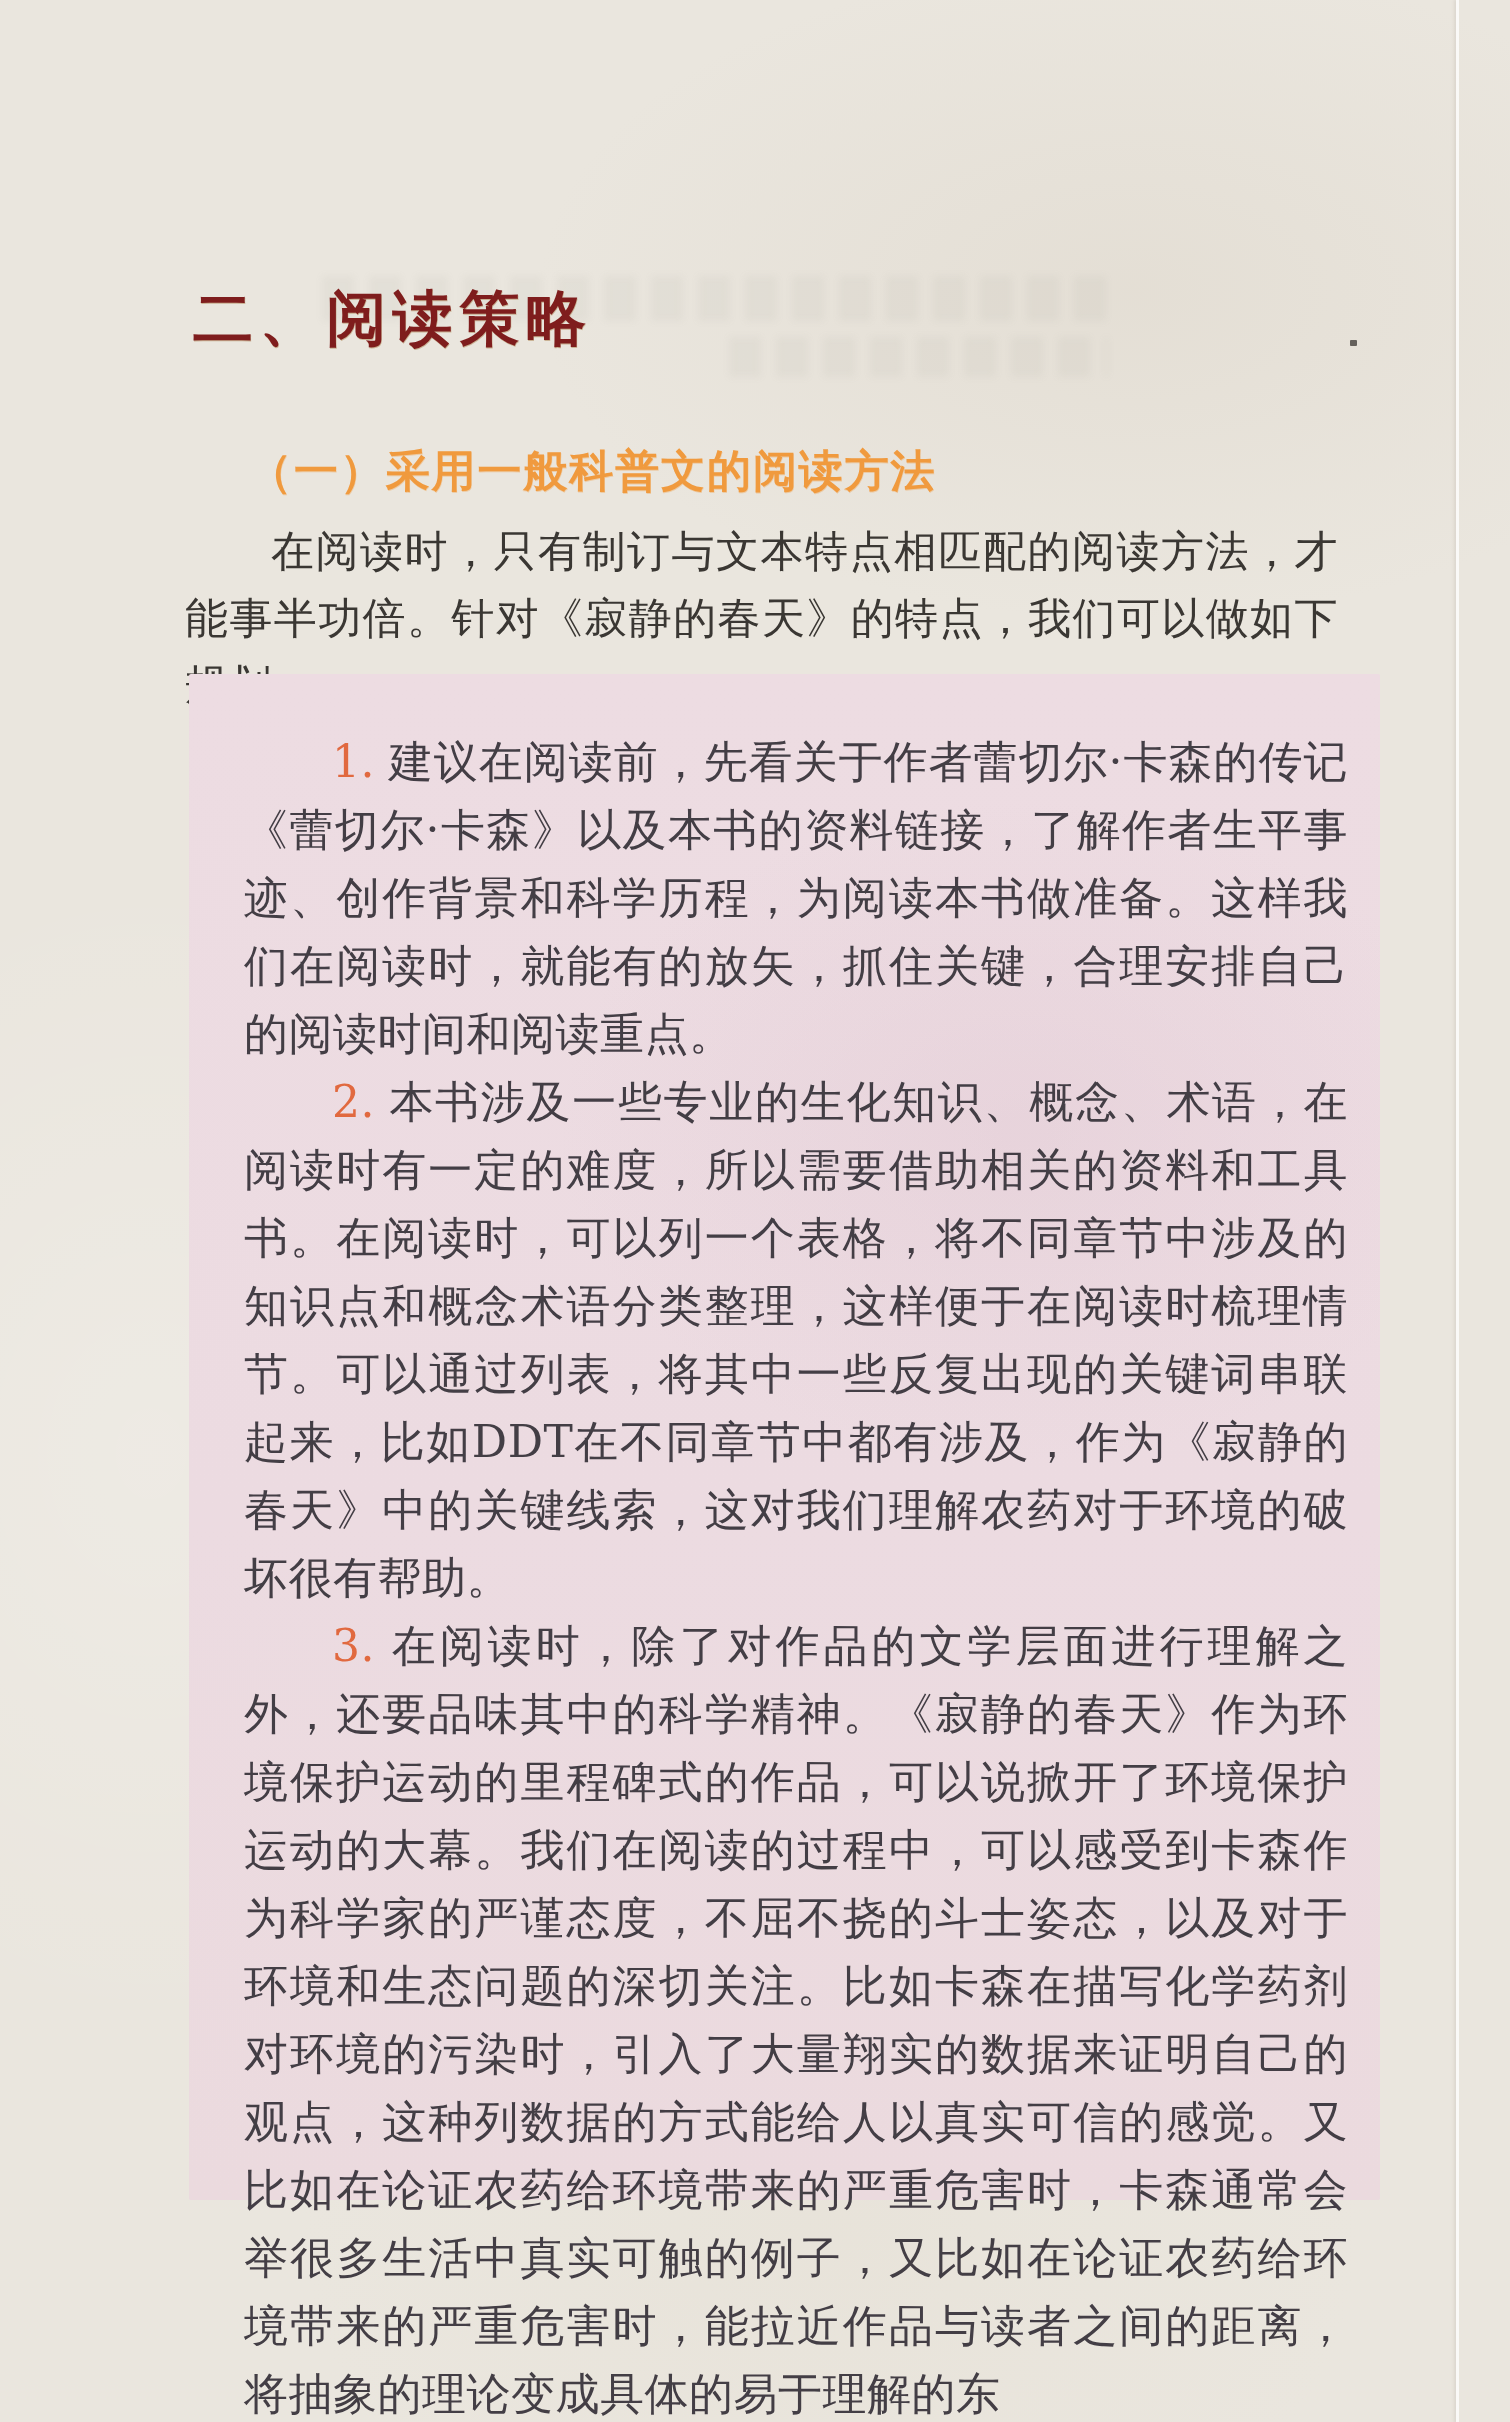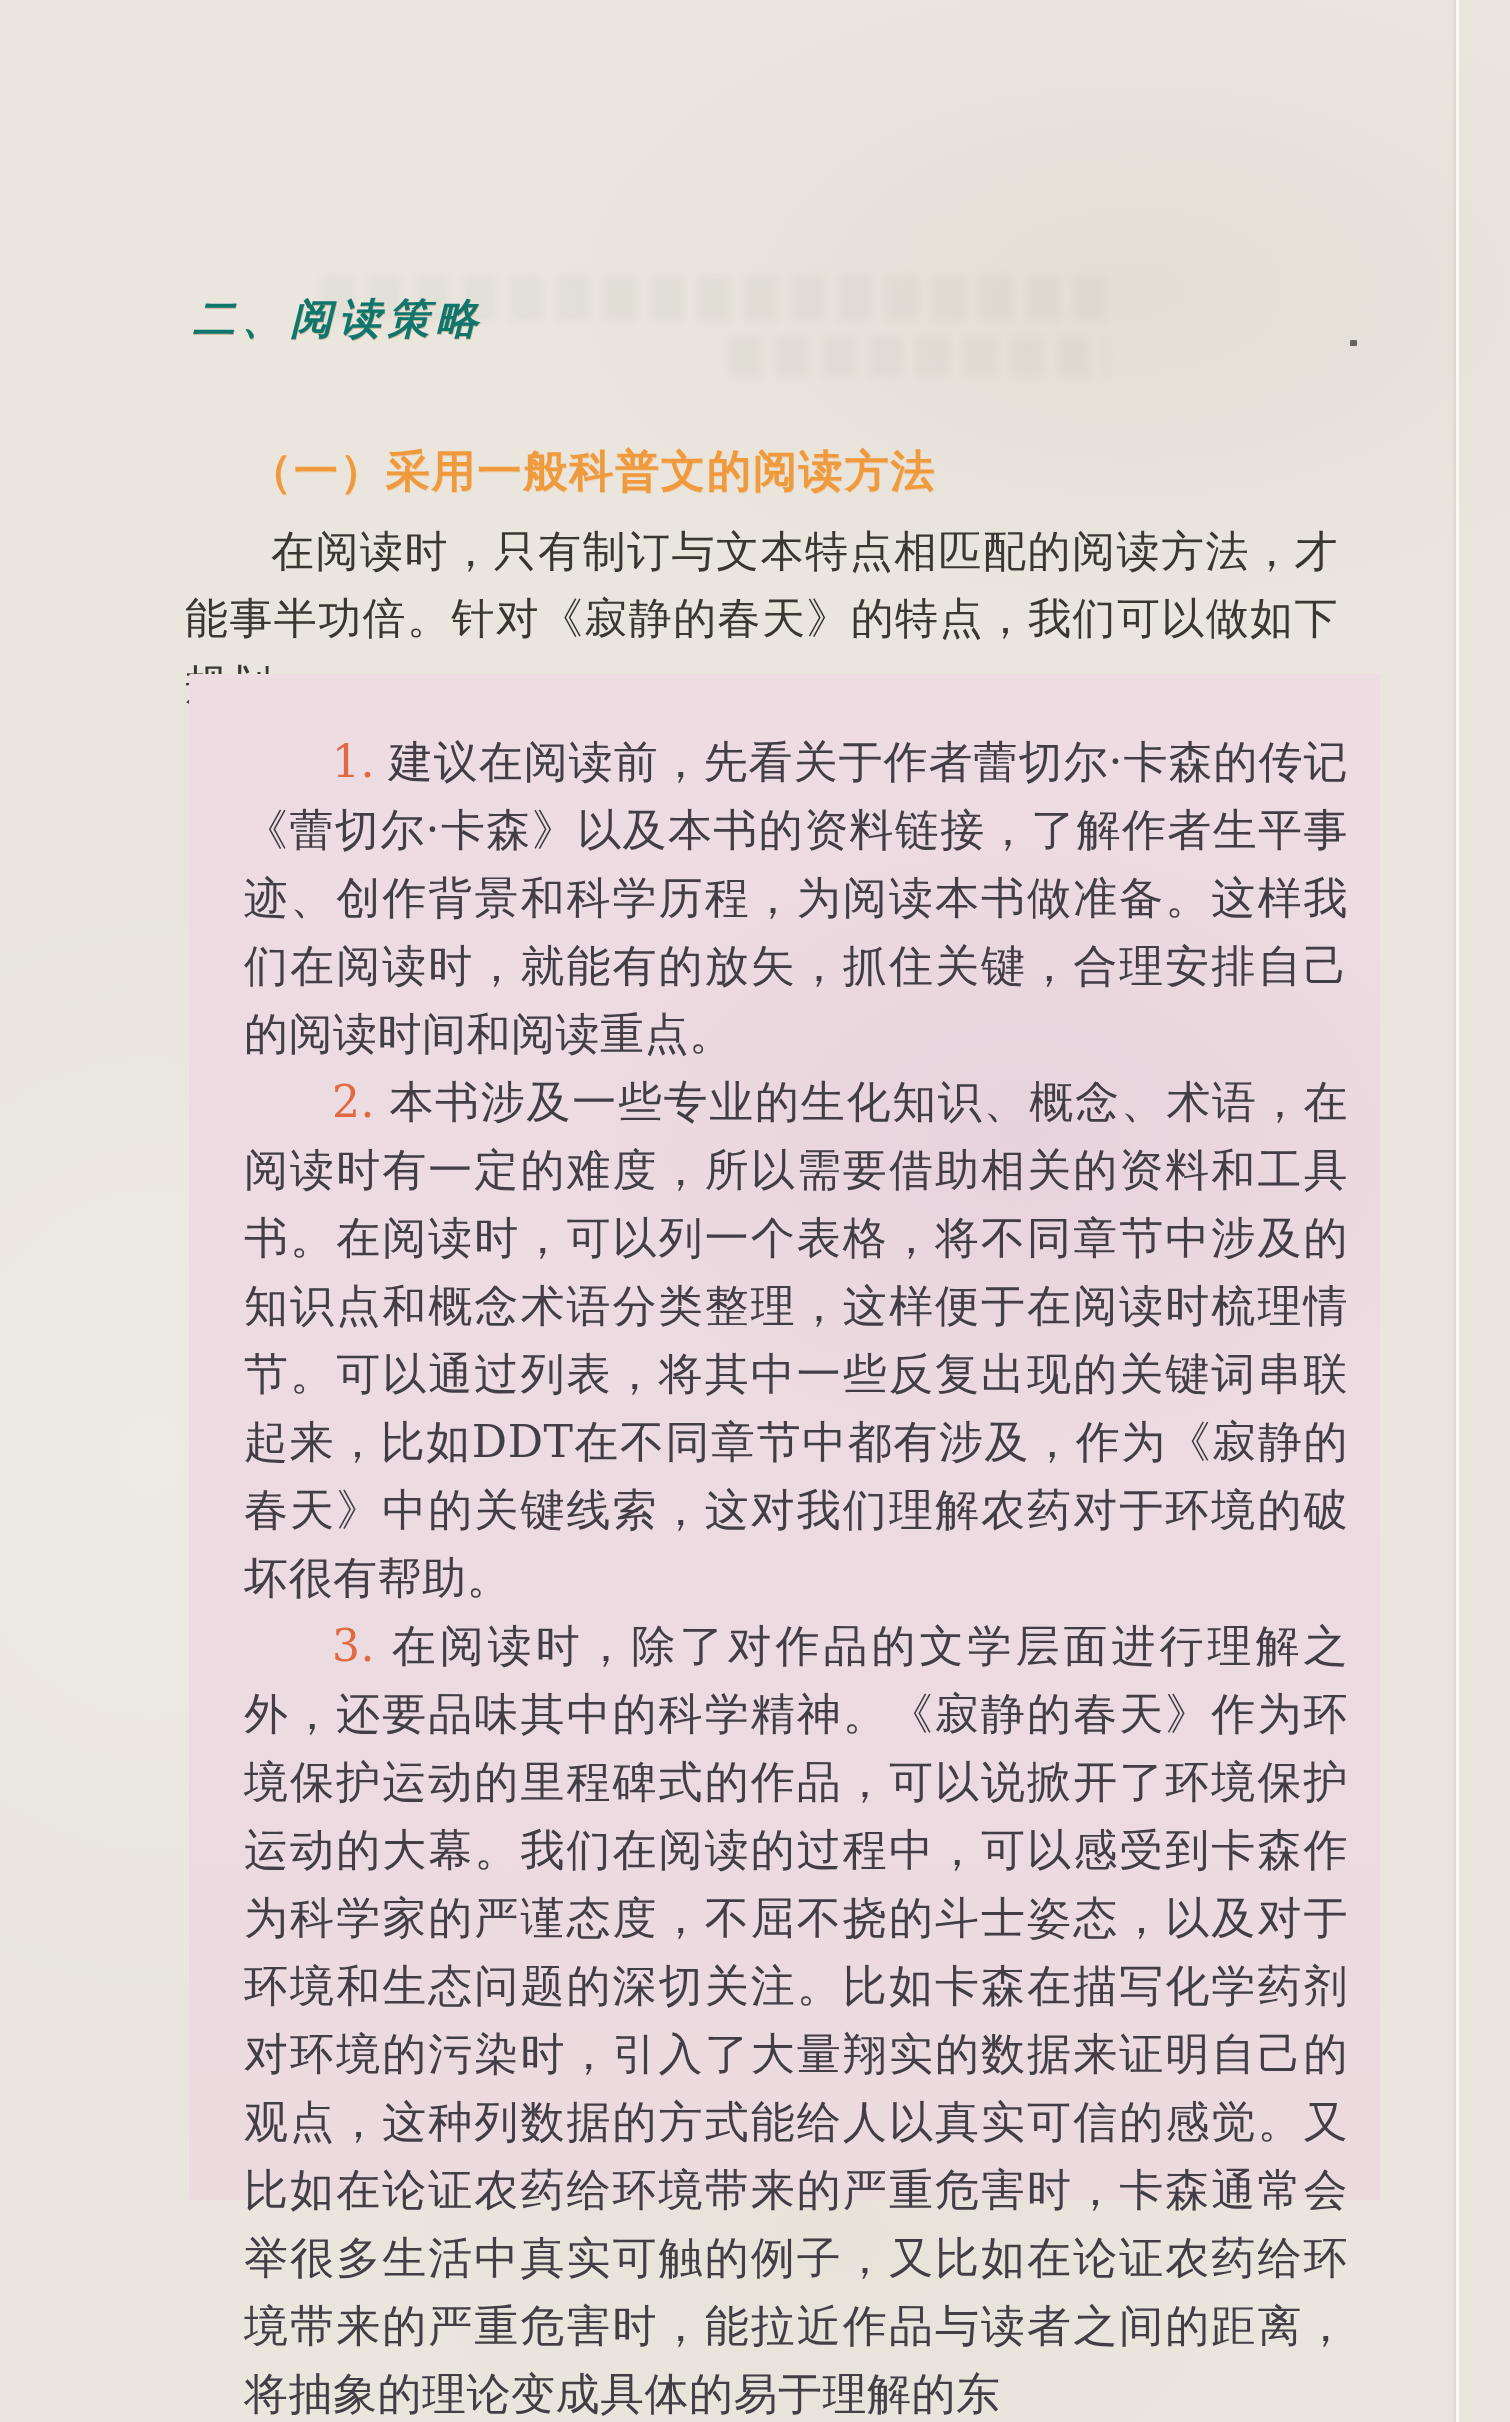--- a/index.html
+++ b/index.html
@@ -53,27 +53,26 @@
   }
   .bleed-row {
     background: repeating-linear-gradient(90deg,
       rgba(150,150,140,0.16) 0 32px,
       rgba(150,150,140,0) 32px 47px);
   }
   .section-heading {
     position: absolute;
     left: 193px;
     top: 290px;
-    font-size: 42px;
+    font-size: 60px;
     line-height: 59px;
     font-weight: bold;
     letter-spacing: 6.6px;
-    color: #0f766e;
+    color: #7f1d1d;
     text-shadow: 0.5px 0.5px 0 rgba(163,118,60,0.45);
-    font-style: italic;
   }
   .subsection-heading {
     position: absolute;
     left: 248px;
     top: 445px;
     font-size: 44px;
     line-height: 53px;
     font-weight: bold;
     letter-spacing: 1.9px;
     color: #f09a3e;

